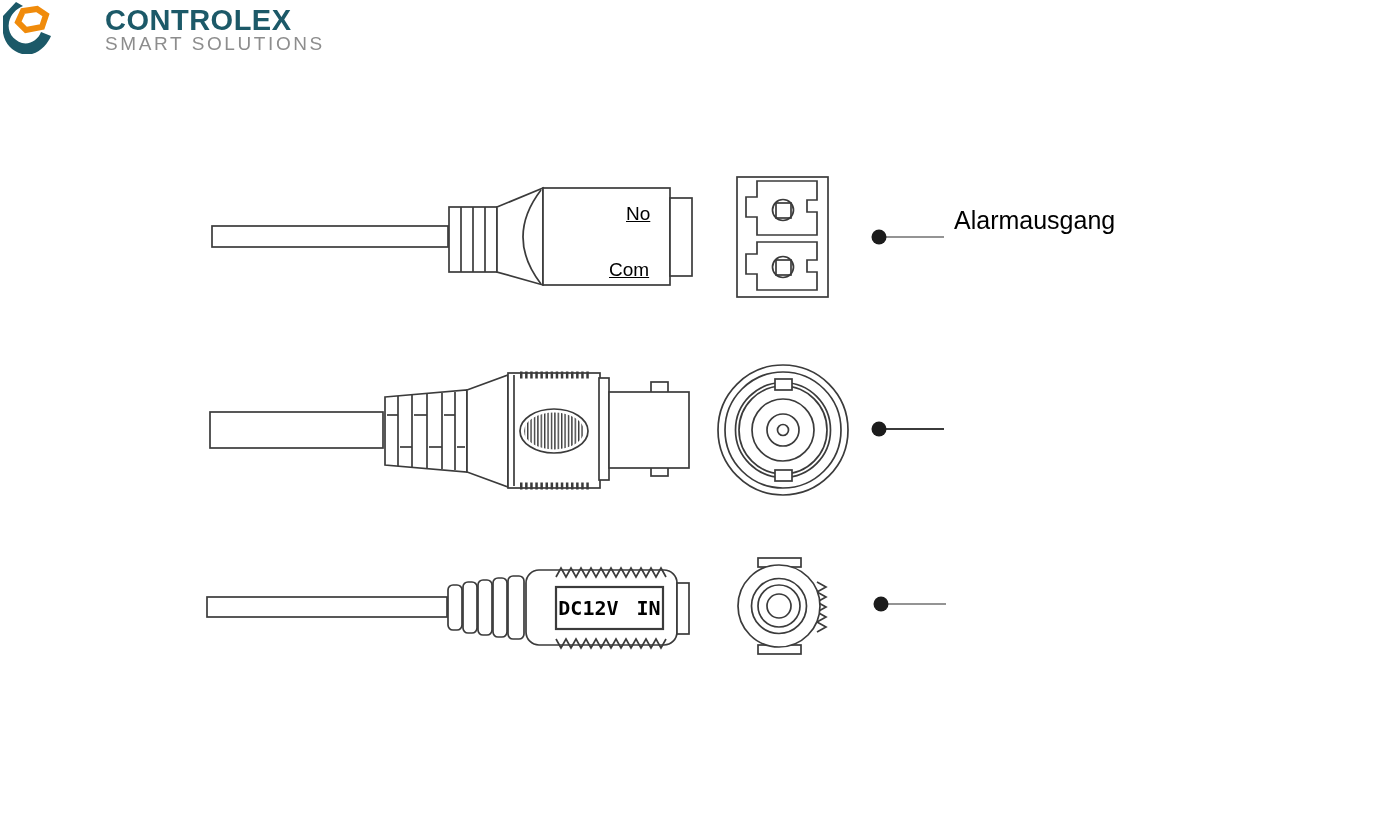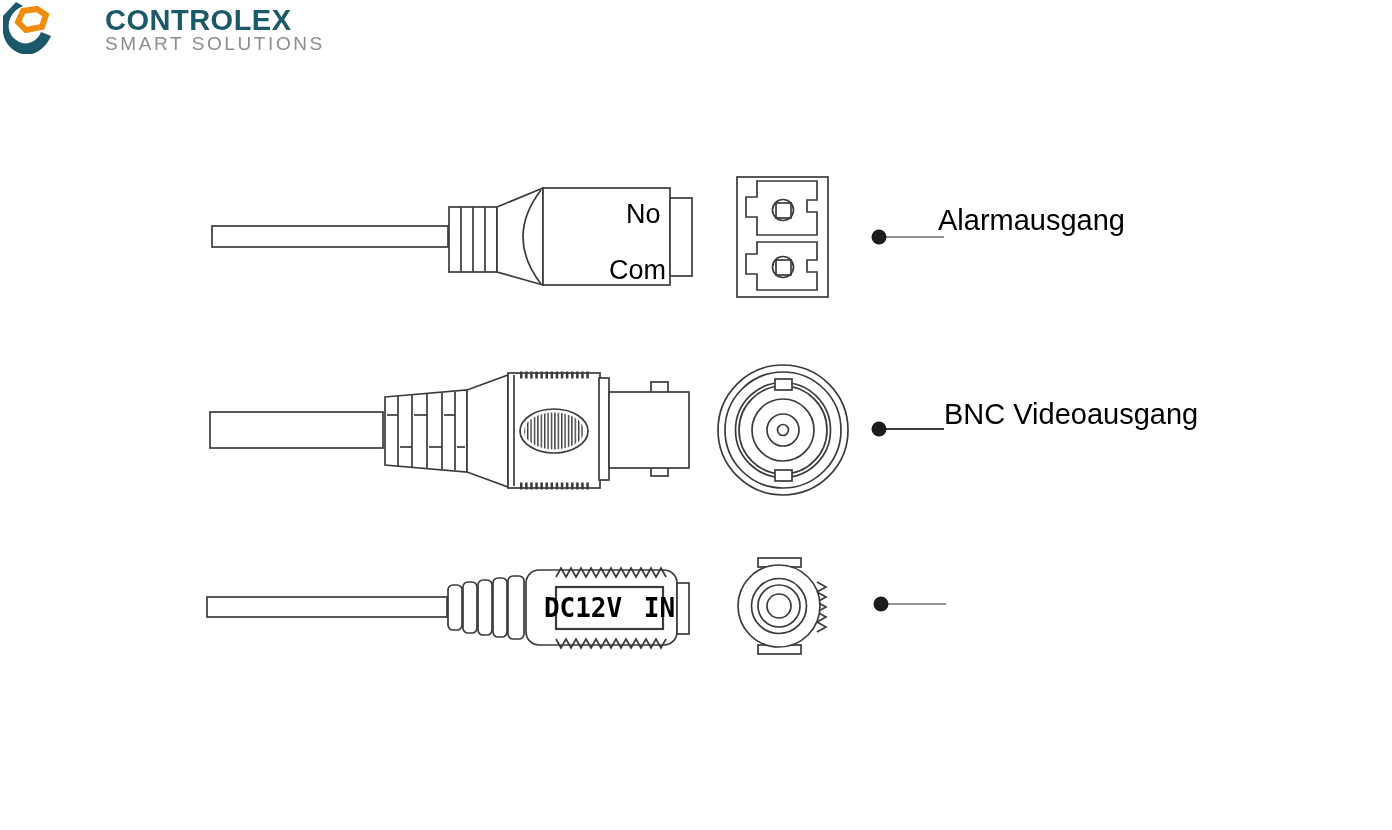--- a/index.html
+++ b/index.html
@@ -23,31 +23,31 @@
   svg.art{position:absolute;left:0;top:0;}
   .s  {stroke:var(--line);stroke-width:1.7;fill:#fff;}
   .sn {stroke:var(--line);stroke-width:1.7;fill:none;}
   .s2 {stroke:var(--line);stroke-width:2.2;fill:#fff;}
   .knurl{stroke:var(--line);stroke-width:7;stroke-dasharray:2.5 2.6;fill:none;}
   .dot{fill:var(--dot);stroke:none;}
   .cline{stroke:var(--callout_line);stroke-width:2;}
   .cline-dark{stroke:var(--callout_line_dark);stroke-width:1.8;}
   
   .pin-label{
-    position:absolute;font-size:27px;color:var(--label_text);
-    line-height:28px;white-space:nowrap;
+    position:absolute;font-size:19px;color:var(--label_text);
+    line-height:28px;white-space:nowrap;text-decoration:underline;
   }
   .callout-label{
-    position:absolute;font-size:29px;color:var(--label_text);
-    line-height:32px;white-space:nowrap;
+    position:absolute;font-size:25px;color:var(--label_text);
+    line-height:32px;white-space:nowrap;margin-left:16px;
   }
   .dc-body-label{
     position:absolute;left:556px;top:587px;width:107px;height:42px;
     display:flex;align-items:center;justify-content:center;
-    font-family:"DejaVu Sans Mono",monospace;font-weight:700;font-size:26px;
+    font-family:"DejaVu Sans Mono",monospace;font-weight:700;font-size:20px;
     word-spacing:6px;color:var(--label_text);white-space:nowrap;
   }
 </style>
 </head>
 <body>
 
 <div class="page">
 
   <div class="logo">
     <svg class="logo-icon" viewBox="0 0 50 52">
@@ -168,14 +168,13 @@
       <circle class="dot" cx="881" cy="604" r="7.5"></circle>
     </g>
   </svg>
 
   <div class="pin-label" style="left:626px;top:200px">No</div>
   <div class="pin-label" style="left:609px;top:256px">Com</div>
 
   <div class="dc-body-label">DC12V IN</div>
 
   <div class="callout-label" style="left:938px;top:204px">Alarmausgang</div>
-  <div class="callout-label" style="left:944px;top:398px">BNC Videoausgang</div>
 </div>
 
 </body></html>

